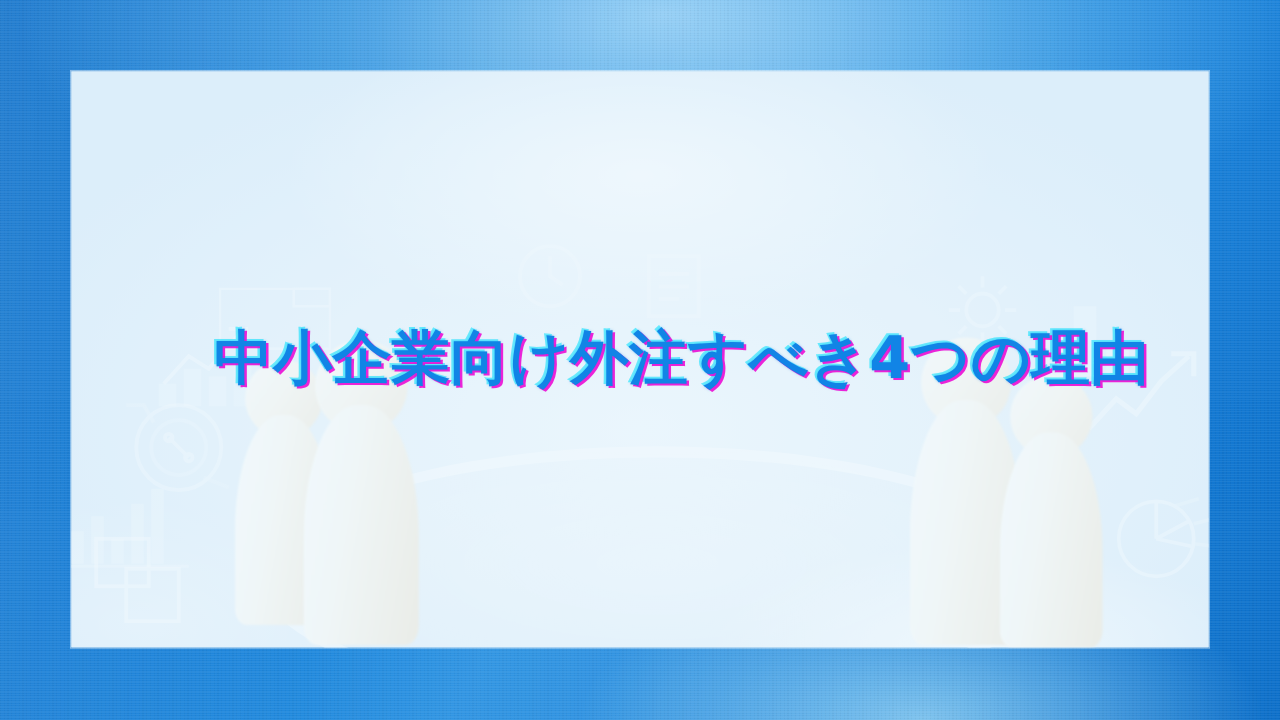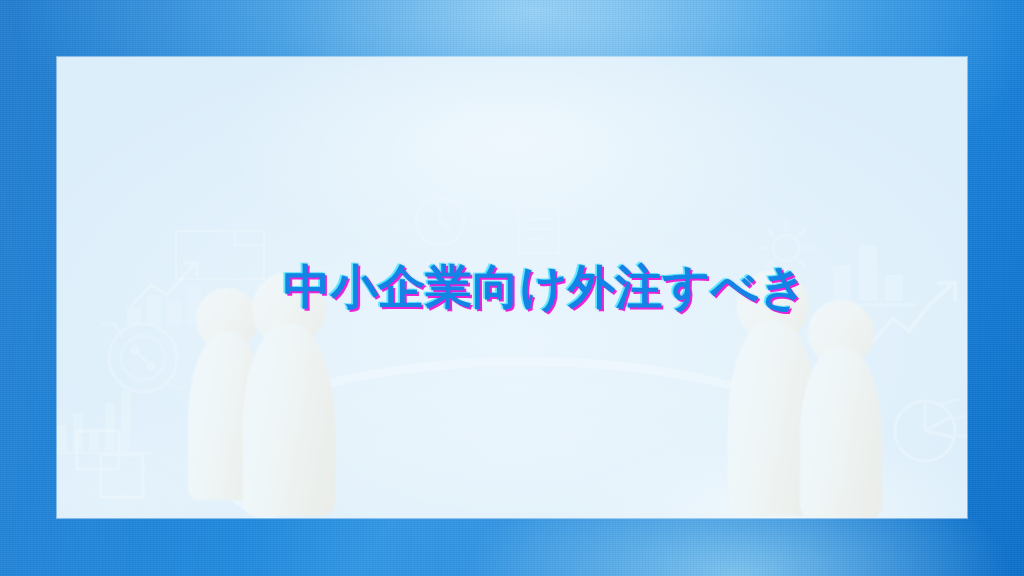--- a/index.html
+++ b/index.html
@@ -233,15 +233,16 @@
       <div class="fig-body" style="top:46px;width:82px;height:172px;">
           <div class="fig-sheen"></div>
         </div>
     </div>
   </div>
 
   <div id="fig-veil"></div>
 
   <div id="headline">
     <div class="hl-line">中小企業向け外注すべき</div>
+    <div class="hl-line">4つの理由</div>
   </div>
 
 </div>
 
 </body></html>

